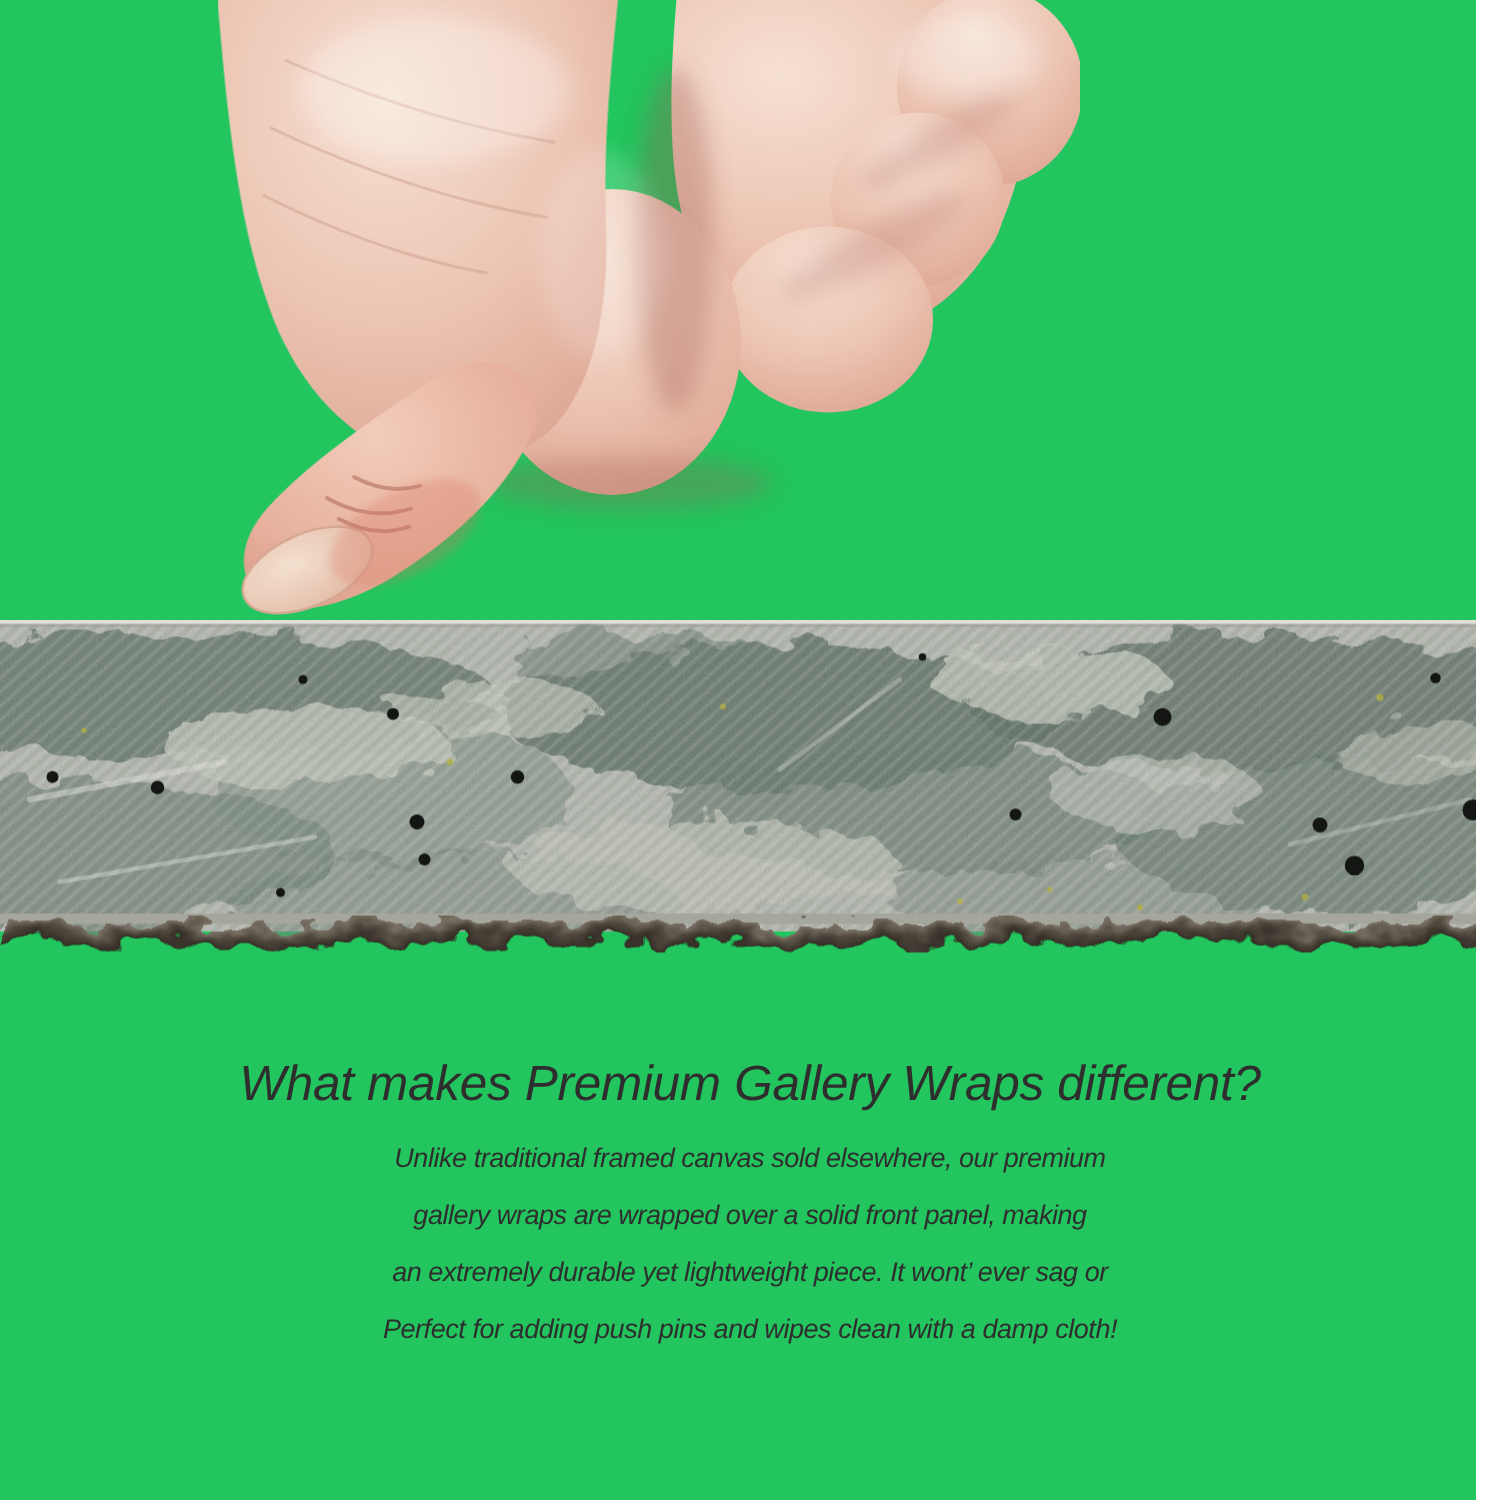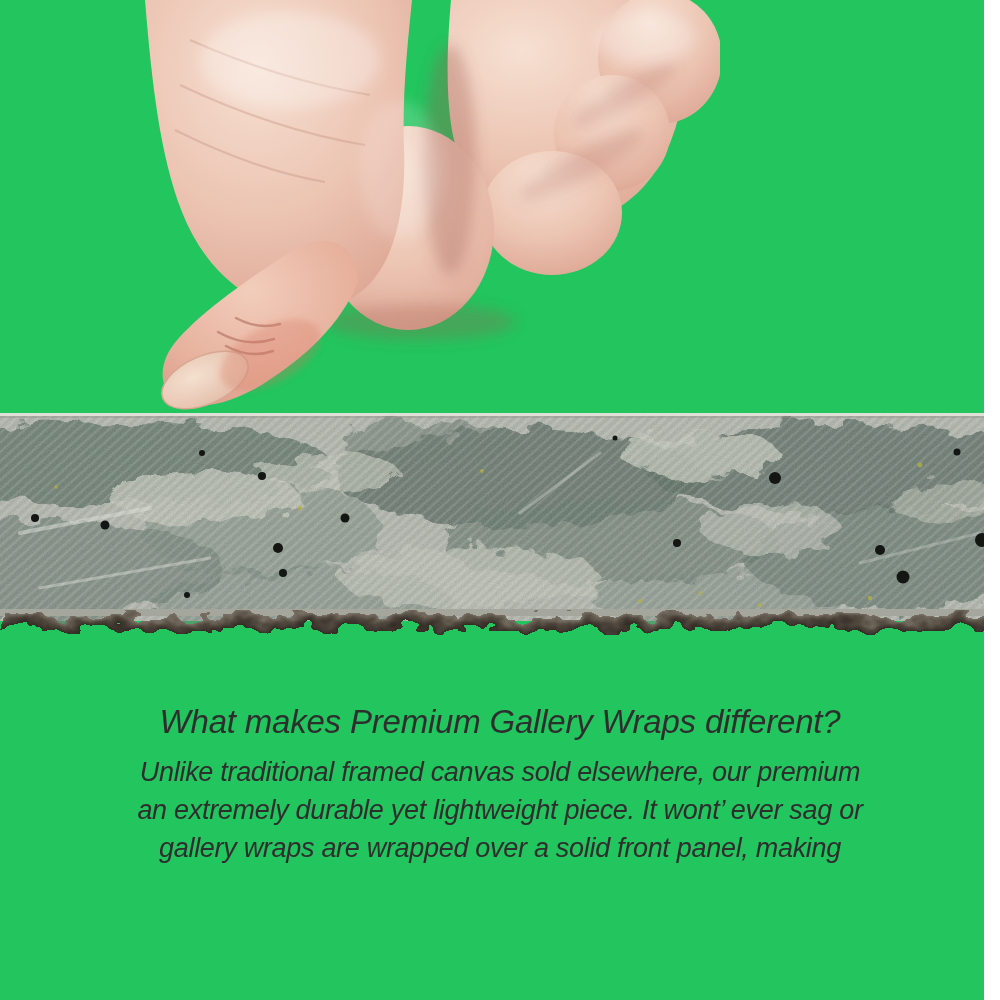--- a/index.html
+++ b/index.html
@@ -21,21 +21,21 @@
     text-align:center;color:#2e2e2e;
   }
   .copy h1{
     margin:0 0 9px 0;
     font-size:33px;line-height:44px;
     font-style:italic;font-weight:400;
     letter-spacing:-0.2px;
   }
   .copy p{
     margin:0;
-    font-size:27px;line-height:38px;
+    font-size:18px;line-height:38px;
     font-style:italic;font-weight:400;
     letter-spacing:-0.3px;
   }
 </style>
 </head>
 <body>
 
 <div class="stage">
 
   <svg class="hand-photo" viewBox="0 0 600 430" xmlns="http://www.w3.org/2000/svg">
@@ -200,17 +200,18 @@
 
     <rect y="196" width="1000" height="7" fill="#a5a69c"></rect>
     <g filter="url(#rough)">
       <rect y="202" width="1000" height="15" fill="url(#edgeGrad)"></rect>
     </g>
   </svg>
 
   <section class="copy">
     <h1>What makes Premium Gallery Wraps different?</h1>
     <p>Unlike traditional framed canvas sold elsewhere, our premium</p>
+    <p>gallery wraps are wrapped over a solid front panel, making</p>
     <p>an extremely durable yet lightweight piece. It wont’ ever sag or</p>
-    <p>gallery wraps are wrapped over a solid front panel, making</p>
+    <p>Perfect for adding push pins and wipes clean with a damp cloth!</p>
   </section>
 
 </div>
 
 </body></html>

